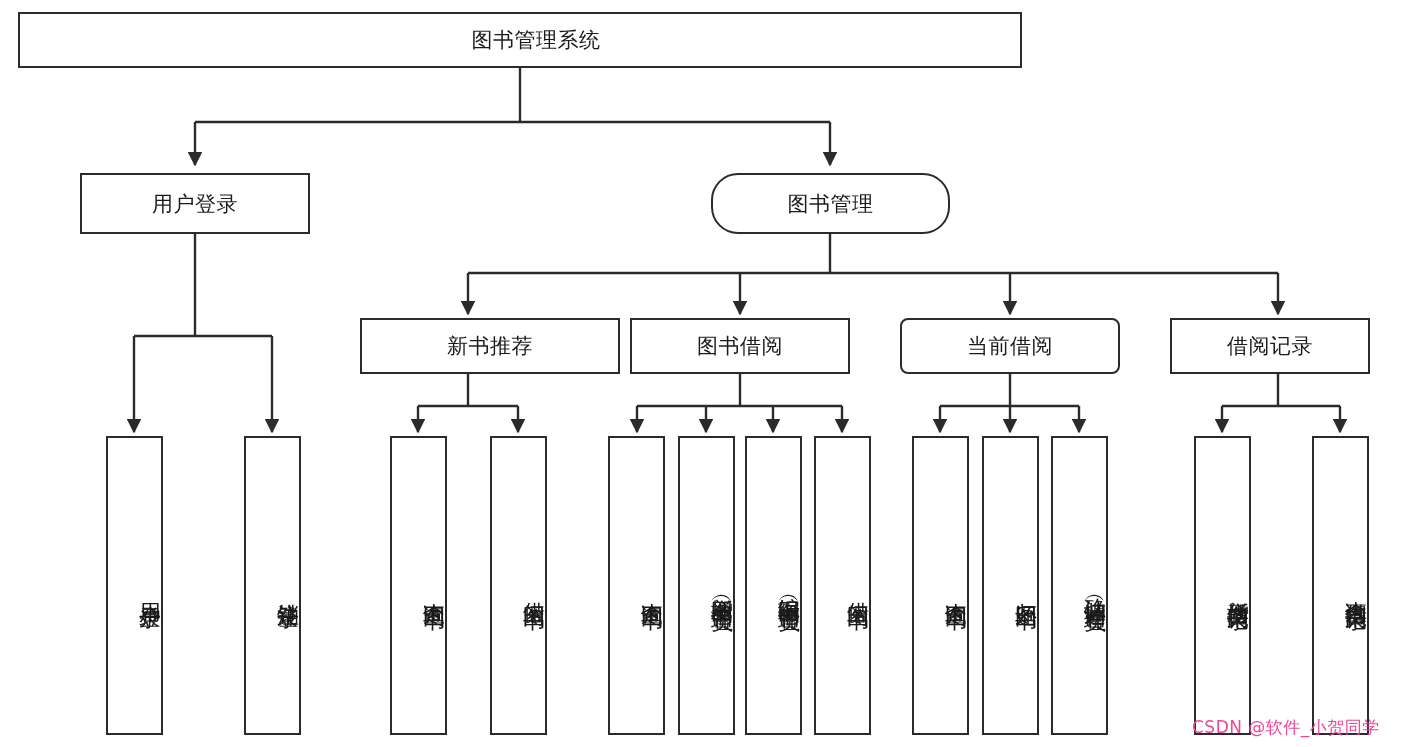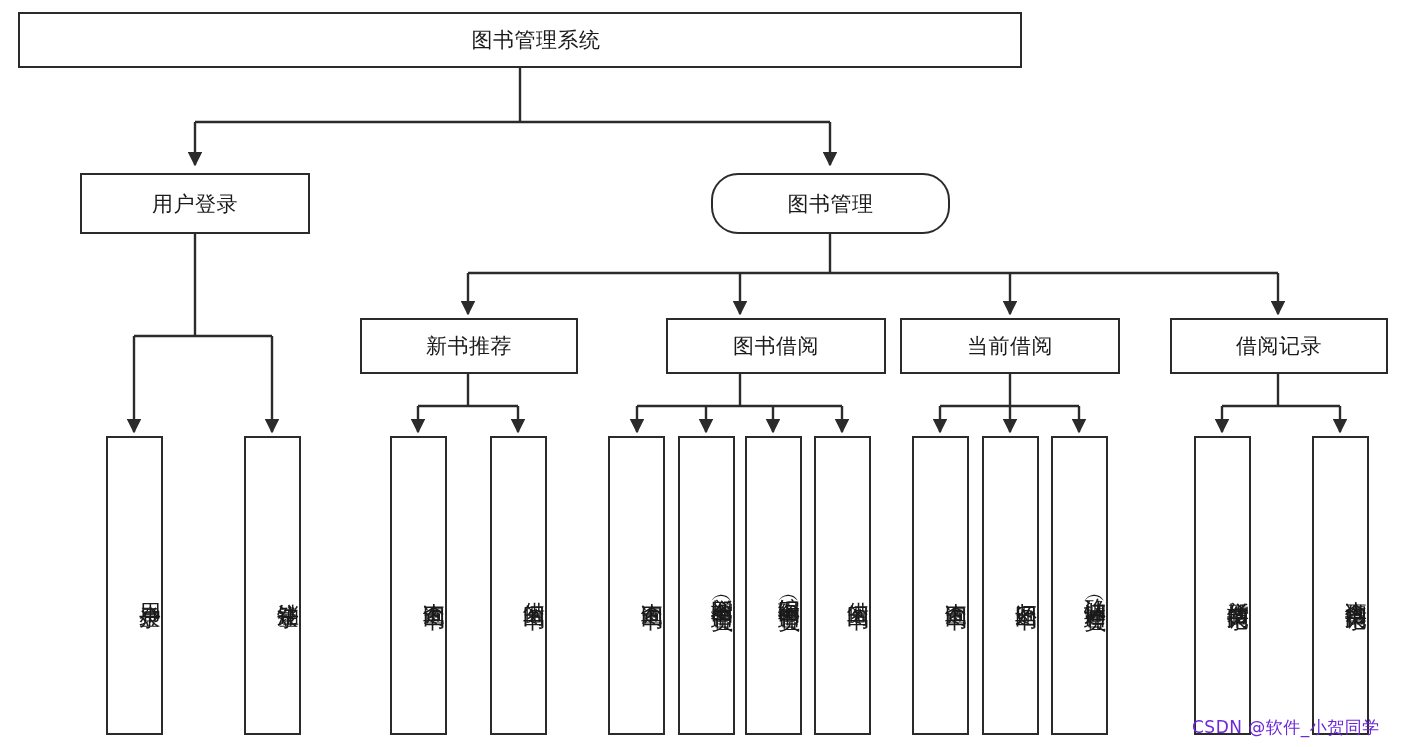--- a/index.html
+++ b/index.html
@@ -48,21 +48,21 @@
     letter-spacing: 2px;
     line-height: 1;
     padding-top: 6px;
     align-items: flex-start;
     justify-content: center;
     white-space: nowrap;
   }
   .watermark {
     position: absolute;
     font-size: 17px;
-    color: #6d28d9;
+    color: #ec4899;
     white-space: nowrap;
     letter-spacing: 0.5px;
   }
 </style>
 </head>
 <body>
 
 <div id="diagram-root">
 
   <svg class="connectors" viewBox="0 0 1405 747" xmlns="http://www.w3.org/2000/svg">
@@ -113,24 +113,24 @@
       <path d="M 1222 406 L 1222 432" marker-end="url(#arrow)"></path>
       <path d="M 1340 406 L 1340 432" marker-end="url(#arrow)"></path>
     </g>
   </svg>
 
   <div class="node node-h" style="left:18px; top:12px; width:1004px; height:56px;padding-left:32px;">图书管理系统</div>
 
   <div class="node node-h" style="left:80px; top:173px; width:230px; height:61px;">用户登录</div>
   <div class="node node-h" style="left:711px; top:173px; width:239px; height:61px;border-radius:27px;">图书管理</div>
 
-  <div class="node node-h" style="left:360px; top:318px; width:218px; height:56px;">新书推荐</div>
-  <div class="node node-h" style="left:630px; top:318px; width:220px; height:56px;margin-left:36px;">图书借阅</div>
-  <div class="node node-h" style="left:900px; top:318px; width:220px; height:56px;">当前借阅</div>
-  <div class="node node-h" style="left:1170px; top:318px; width:218px; height:56px;">借阅记录</div>
+  <div class="node node-h" style="left:360px; top:318px; width:260px; height:56px;">新书推荐</div>
+  <div class="node node-h" style="left:630px; top:318px; width:220px; height:56px;">图书借阅</div>
+  <div class="node node-h" style="left:900px; top:318px; width:220px; height:56px;border-radius:8px;">当前借阅</div>
+  <div class="node node-h" style="left:1170px; top:318px; width:200px; height:56px;">借阅记录</div>
 
   <div class="node node-v" style="left:106px; top:436px; width:57px; height:299px;">用户登录</div>
   <div class="node node-v" style="left:244px; top:436px; width:57px; height:299px;">注销登录</div>
 
   <div class="node node-v" style="left:390px; top:436px; width:57px; height:299px;">查询图书</div>
   <div class="node node-v" style="left:490px; top:436px; width:57px; height:299px;">借阅图书</div>
 
   <div class="node node-v" style="left:608px; top:436px; width:57px; height:299px;">查询图书</div>
   <div class="node node-v" style="left:678px; top:436px; width:57px; height:299px;">新增图书（管理员）</div>
   <div class="node node-v" style="left:745px; top:436px; width:57px; height:299px;">编辑图书（管理员）</div>

